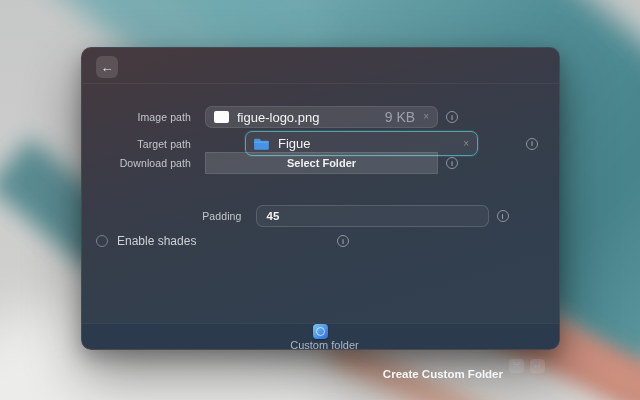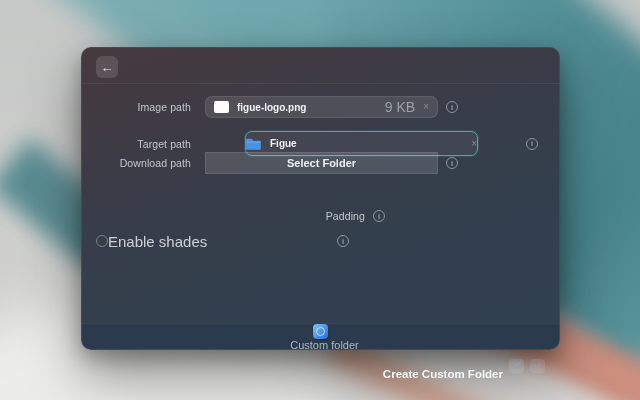--- a/index.html
+++ b/index.html
@@ -29,39 +29,39 @@
 
   .row{position:absolute;left:0;width:100%;display:flex;align-items:center;}
   .lbl{width:109px;text-align:right;font-size:10.5px;color:#c3c7cc;flex:none;letter-spacing:.1px;}
   .fieldwrap{margin-left:14px;width:233px;flex:none;display:flex;}
   .info{margin-left:8px;width:12px;height:12px;border:1px solid #8e959d;border-radius:50%;
     color:#9aa1a8;font-size:7.5px;font-weight:700;display:flex;align-items:center;justify-content:center;flex:none;cursor:pointer;}
 
   .chip{width:100%;height:22px;display:flex;align-items:center;padding:0 8px;border-radius:7px;
     background:rgba(255,255,255,0.10);border:1px solid rgba(255,255,255,0.09);cursor:pointer;}
   .thumb{width:15px;height:12px;background:#fdfdfd;border-radius:2px;flex:none;}
-  .fname{margin-left:8px;font-size:10px;font-weight:700;color:#f2f3f5;white-space:nowrap;}
+  .fname{margin-left:8px;font-size:13px;font-weight:400;color:#f2f3f5;white-space:nowrap;}
   .sp{flex:1;}
   .fsize{font-size:14px;color:#9ba1a9;text-align:right;}
   .clear{margin-left:8px;font-size:10px;color:#868d97;cursor:pointer;line-height:1;}
 
-  .target{width:100%;height:25px;display:flex;align-items:center;padding:0 0;border-radius:7px;
+  .target{width:100%;height:25px;display:flex;align-items:center;padding:0 8px;border-radius:7px;
     background:rgba(255,255,255,0.05);border:1.5px solid #4fa3ab;box-shadow:0 0 0 1px rgba(79,163,171,0.18);cursor:text;}
   .target .fname{margin-left:9px;}
 
   .selbtn{width:100%;height:22px;border-radius:1px;background:rgba(255,255,255,0.13);
     border:1px solid rgba(255,255,255,0.10);display:flex;align-items:center;justify-content:center;
     font-size:11px;font-weight:700;color:#eef0f3;cursor:pointer;}
 
   .padinput{width:100%;height:22px;border-radius:7px;background:rgba(255,255,255,0.04);
     border:1px solid rgba(255,255,255,0.15);display:flex;align-items:center;padding:0 10px;
     font-size:11.5px;font-weight:600;color:#f2f3f5;cursor:text;}
 
   .cb{width:12px;height:12px;border:1.5px solid #79828c;border-radius:50%;flex:none;cursor:pointer;background:transparent;}
-  .cblabel{font-size:15px;color:#ccd1d6;cursor:pointer;}
+  .cblabel{margin-left:9px;font-size:12px;color:#ccd1d6;cursor:pointer;}
 
   
   #dlg-footer{position:absolute;left:0;right:0;bottom:0;height:26px;border-radius:0 0 10px 10px;
     background:#2b3b4d;border-top:1px solid rgba(255,255,255,0.05);
     display:flex;align-items:center;padding:0 14px;flex-direction:column;}
   #app-icon{width:15px;height:15px;border-radius:4px;background:linear-gradient(135deg,#7cc6f2 0%,#3f85e2 70%,#2f6fd0 100%);
     position:relative;flex:none;box-shadow:0 1px 2px rgba(0,0,0,.35);}
   #app-icon::after{content:"";position:absolute;left:3px;top:3px;width:7px;height:7px;border-radius:50%;
     border:1.5px solid rgba(255,255,255,0.65);}
   #app-name{margin-left:8px;font-size:11px;color:#aeb6bf;}
@@ -84,21 +84,21 @@
   <div class="art" id="salmon3"></div>
 
   <div id="dialog">
 
     <div id="dlg-header">
       <div id="back-btn">
         <span>←</span>
       </div>
     </div>
 
-    <div class="row" style="top:48px;height:22px;">
+    <div class="row" style="top:58px;height:22px;">
       <div class="lbl">Image path</div>
       <div class="fieldwrap">
         <div class="chip">
           <span class="thumb"></span>
           <span class="fname">figue-logo.png</span>
           <span class="sp"></span>
           <span class="fsize">9 KB</span>
           <span class="clear">×</span>
         </div>
       </div>
@@ -124,20 +124,23 @@
     <div class="row" style="top:104px;height:22px;">
       <div class="lbl">Download path</div>
       <div class="fieldwrap">
         <div class="selbtn">Select Folder</div>
       </div>
       <div class="info">i</div>
     </div>
 
     <div class="row" style="top:157px;height:22px;justify-content:center;">
       <div class="lbl">Padding</div>
+      <div class="fieldwrap">
+        <div class="padinput">45</div>
+      </div>
       <div class="info">i</div>
     </div>
 
     <div class="row" style="top:186px;height:14px;">
       <div class="fieldwrap" style="align-items:center;">
         <span class="cb"></span>
         <span class="cblabel">Enable shades</span>
       </div>
       <div class="info">i</div>
     </div>

